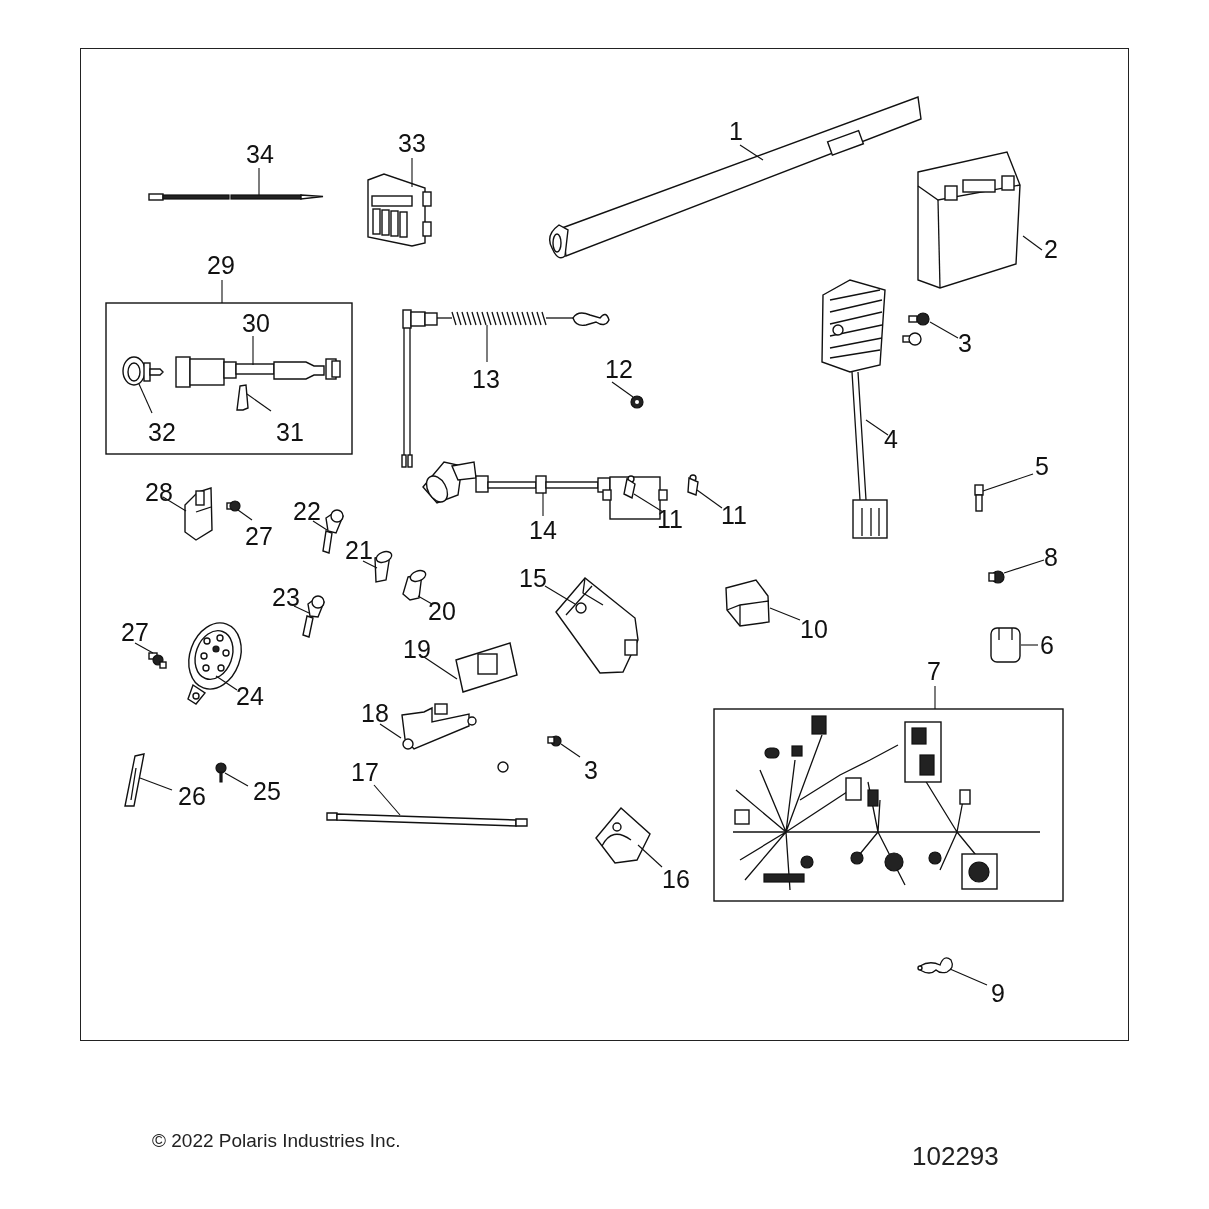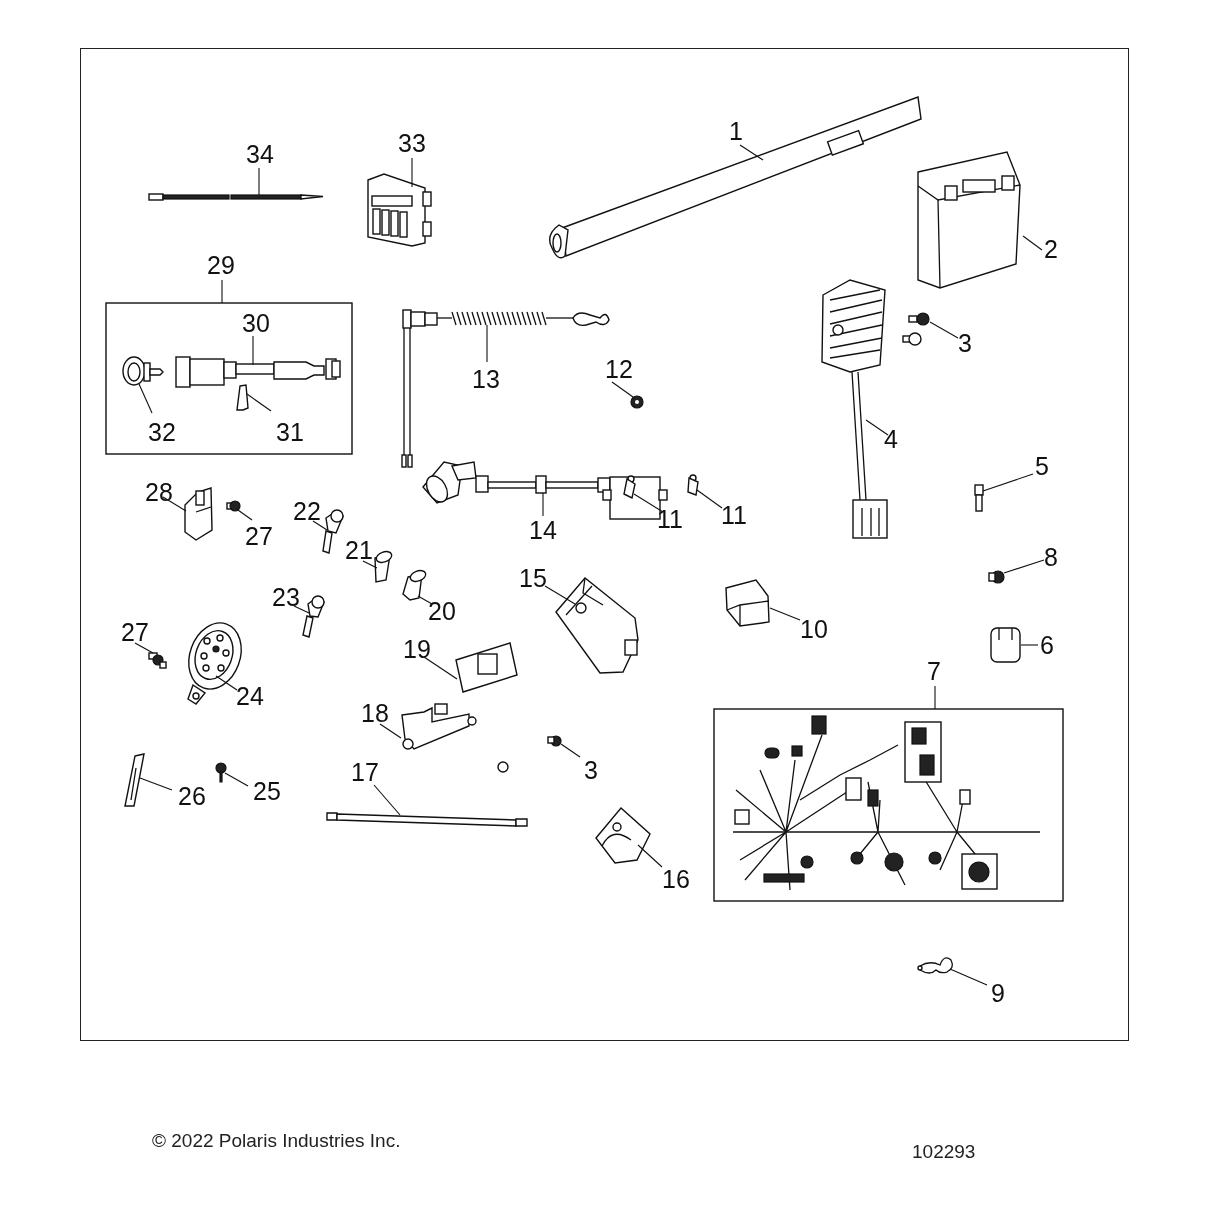--- a/index.html
+++ b/index.html
@@ -5,21 +5,21 @@
   html, body { margin:0; padding:0; background:#ffffff; }
   body { width:1209px; height:1209px; position:relative; overflow:hidden; font-family:"Liberation Sans", sans-serif; }
   #frame { position:absolute; left:80px; top:48px; width:1049px; height:993px; border:1.3px solid #222; box-sizing:border-box; }
   svg#diagram { position:absolute; left:0; top:0; width:1209px; height:1209px; }
   .lbl { font-family:"Liberation Sans", sans-serif; font-size:25px; fill:#111; transform-box: fill-box; }
   .p { fill:#fff; stroke:#111; stroke-width:1.4; }
   .pd { fill:#222; stroke:#111; stroke-width:1.2; }
   .ln { fill:none; stroke:#111; stroke-width:1.3; }
   .lead { fill:none; stroke:#111; stroke-width:1.1; }
   .copy { position:absolute; left:136px; top:1130px; font-size:19px; color:#222;margin-left:16px; }
-  .code { position:absolute; left:912px; top:1141px; font-size:19px; color:#222; }
+  .code { position:absolute; left:912px; top:1141px; font-size:26px; color:#222; }
 </style>
 </head>
 <body>
 
 <div id="frame"></div>
 
 <svg id="diagram" viewBox="0 0 1209 1209">
 
   <g>
     <rect class="p" x="149" y="194" width="14" height="6"></rect>

